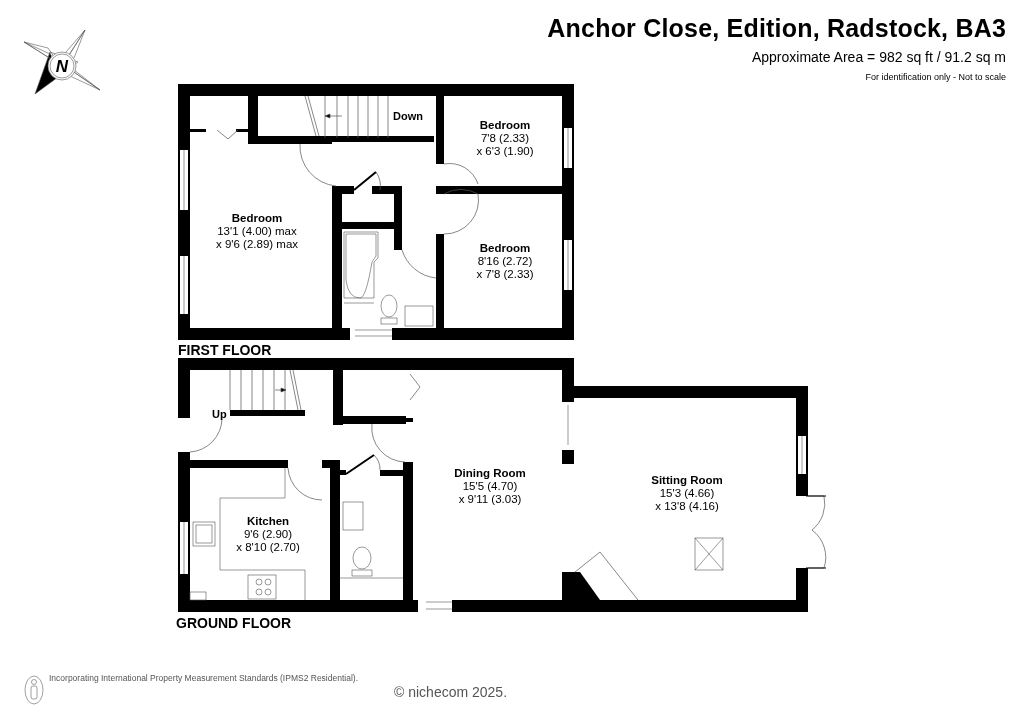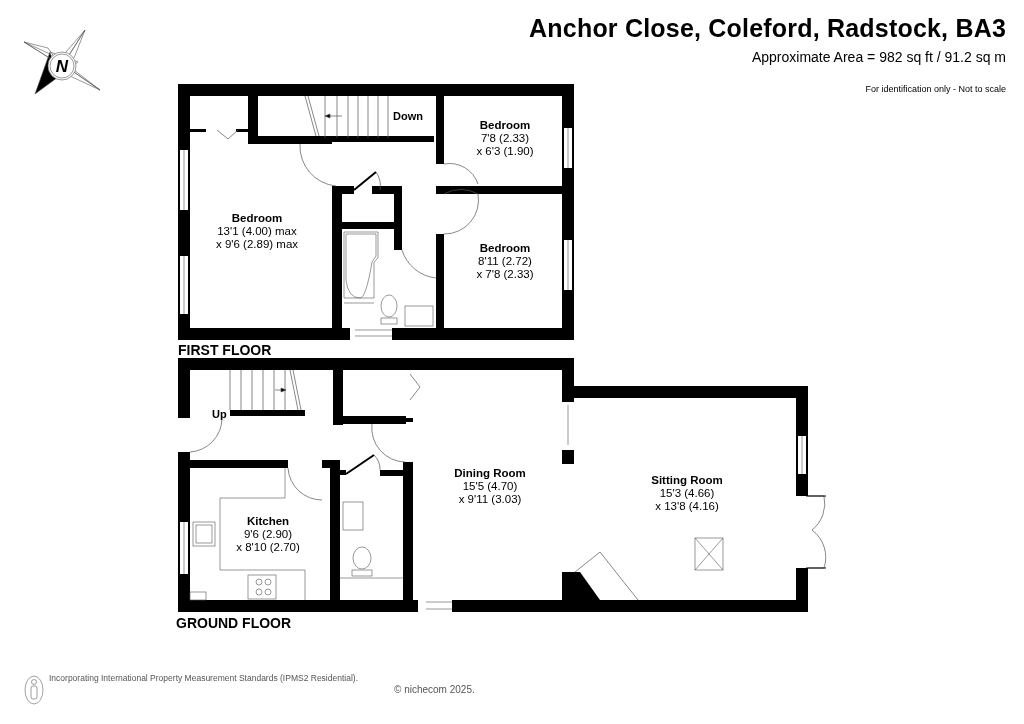--- a/index.html
+++ b/index.html
@@ -1,34 +1,34 @@
 <!DOCTYPE html>
 <html><head>
 <meta charset="utf-8">
 <style>
   html, body { margin:0; padding:0; background:#ffffff; }
   body { width:1024px; height:724px; position:relative; overflow:hidden; font-family:"Liberation Sans", sans-serif; color:#000; }
   .title { position:absolute; right:18px; top:14px; font-size:25px; font-weight:bold; letter-spacing:0.2px; }
   .area { position:absolute; right:18px; top:49px; font-size:14px; }
-  .note { position:absolute; right:18px; top:84px; font-size:9px; }
+  .note { position:absolute; right:18px; top:72px; font-size:9px; }
   .compass { position:absolute; left:22px; top:24px; width:80px; height:90px; }
   .plan { position:absolute; left:0; top:0; width:1024px; height:724px; }
   .room-label { position:absolute; text-align:center; font-size:11.5px; line-height:13px; white-space:nowrap; }
   .room-label .name { font-weight:bold; display:block; }
   .room-label .dim { display:block; }
   .floor-label { position:absolute; font-weight:bold; font-size:14px; }
   .stair-label { position:absolute; font-weight:bold; font-size:11px; }
   .footer { position:absolute; left:49px; top:673px; font-size:8.5px; line-height:11.5px; color:#555; }
   .footer-icon { position:absolute; left:24px; top:675px; width:20px; height:30px; }
-  .copyright { position:absolute; left:372px; top:684px; font-size:10px; color:#555;padding-left:22px; }
+  .copyright { position:absolute; left:372px; top:684px; font-size:14px; color:#555;padding-left:22px; }
 </style>
 </head>
 <body>
 
-<div class="title">Anchor Close, Coleford, Radstock, BA3</div>
+<div class="title">Anchor Close, Edition, Radstock, BA3</div>
 <div class="area">Approximate Area = 982 sq ft / 91.2 sq m</div>
 <div class="note">For identification only - Not to scale</div>
 
 <svg class="compass" viewBox="0 0 80 90">
   <polygon points="13,70 28,28 35,54" fill="#000"></polygon>
   <polygon points="13,70 28,28 56,38" fill="none" stroke="#555" stroke-width="0.6"></polygon>
   <polygon points="2,18 28,30 37,40" fill="none" stroke="#555" stroke-width="0.6"></polygon>
   <polygon points="2,18 37,40 26,24" fill="none" stroke="#555" stroke-width="0.6"></polygon>
   <polygon points="63,6 44,28 40,42" fill="none" stroke="#555" stroke-width="0.6"></polygon>
   <polygon points="63,6 52,34 40,42" fill="none" stroke="#555" stroke-width="0.6"></polygon>
@@ -202,21 +202,21 @@
   <span class="dim">13'1 (4.00) max</span>
   <span class="dim">x 9'6 (2.89) max</span>
 </div>
 <div class="room-label" style="left:460px; top:119px; width:90px;">
   <span class="name">Bedroom</span>
   <span class="dim">7'8 (2.33)</span>
   <span class="dim">x 6'3 (1.90)</span>
 </div>
 <div class="room-label" style="left:460px; top:242px; width:90px;">
   <span class="name">Bedroom</span>
-  <span class="dim">8'11 (2.72)</span>
+  <span class="dim">8'16 (2.72)</span>
   <span class="dim">x 7'8 (2.33)</span>
 </div>
 <div class="floor-label" style="left:178px; top:342px;">FIRST FLOOR</div>
 
 <div class="stair-label" style="left:212px; top:384px;margin-top:24px;">Up</div>
 <div class="room-label" style="left:228px; top:515px; width:80px;">
   <span class="name">Kitchen</span>
   <span class="dim">9'6 (2.90)</span>
   <span class="dim">x 8'10 (2.70)</span>
 </div>

